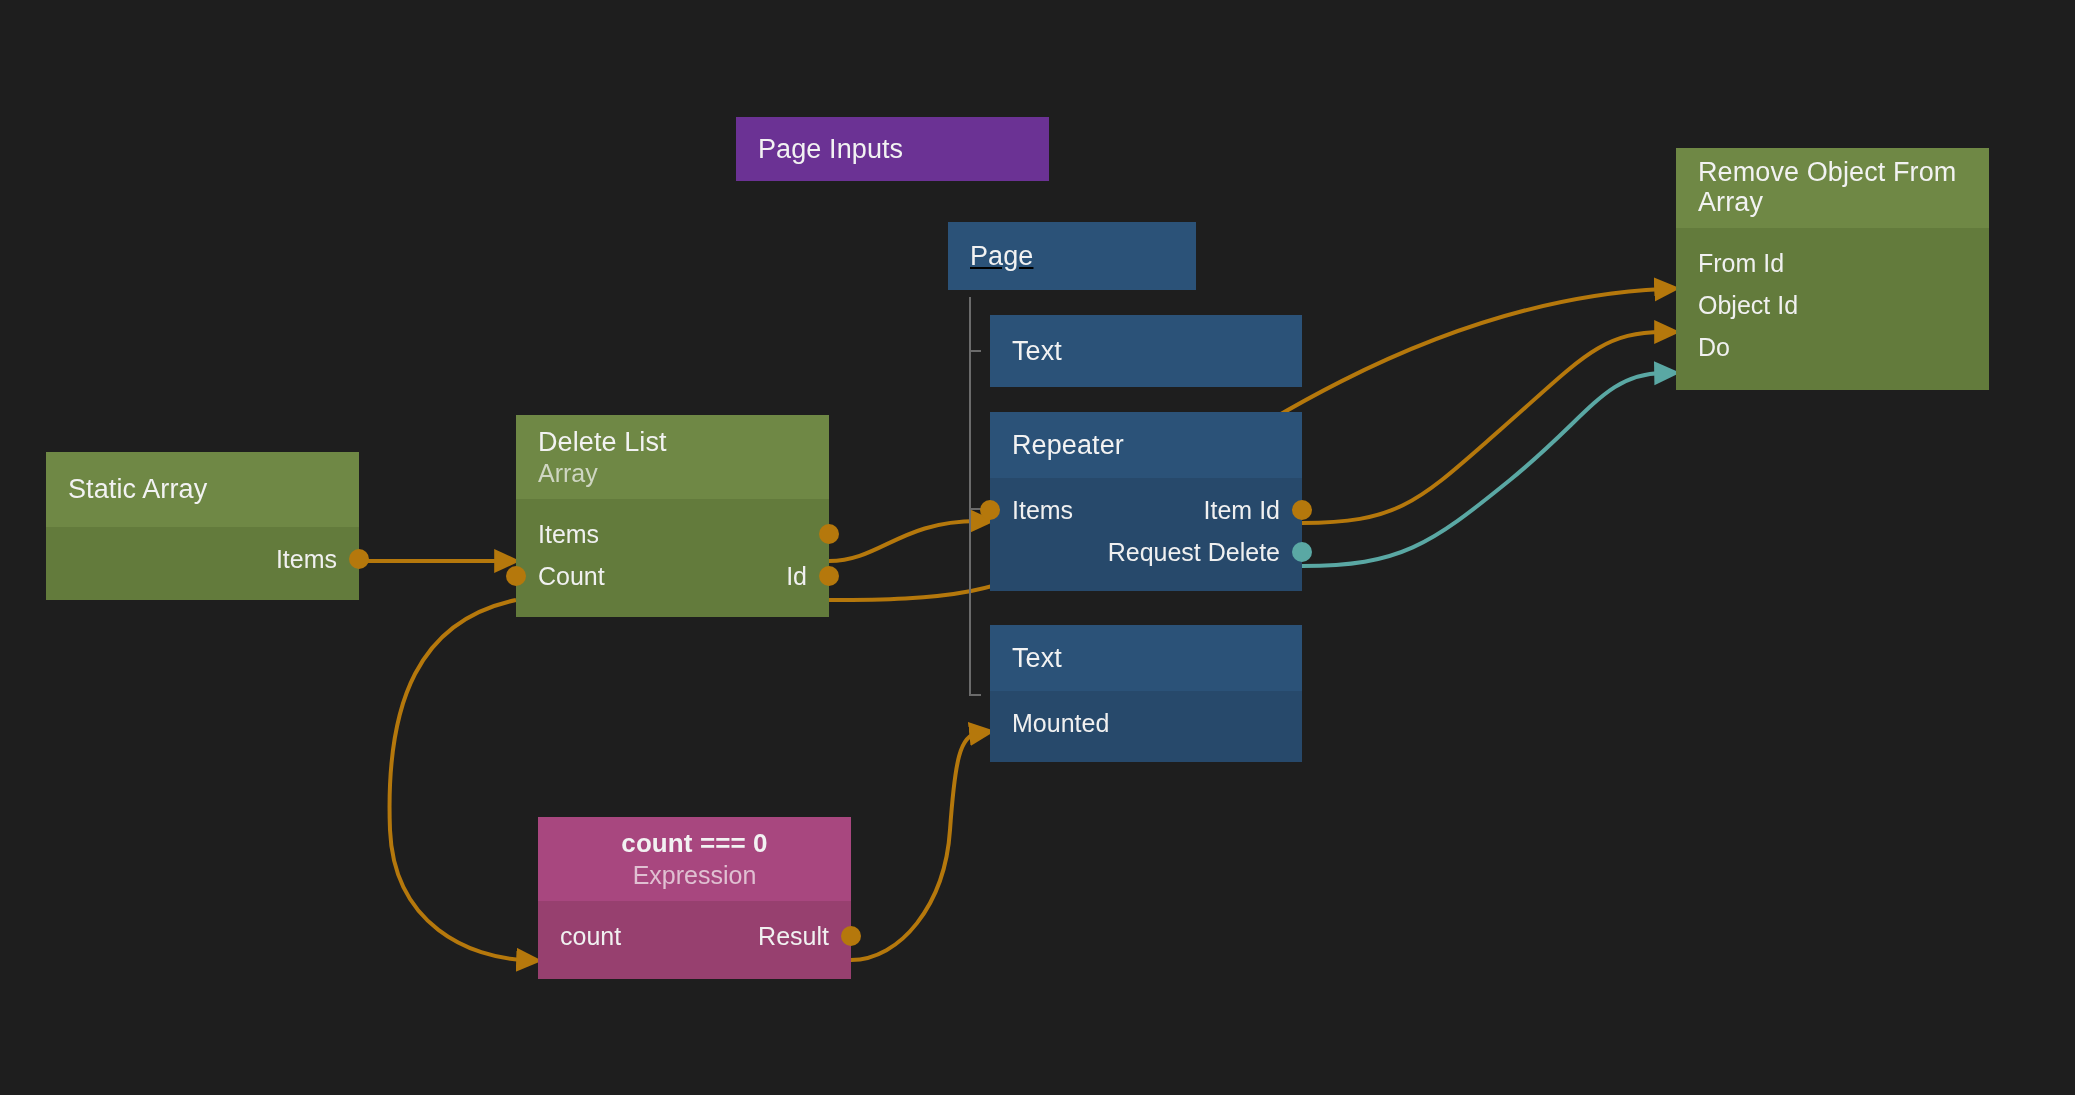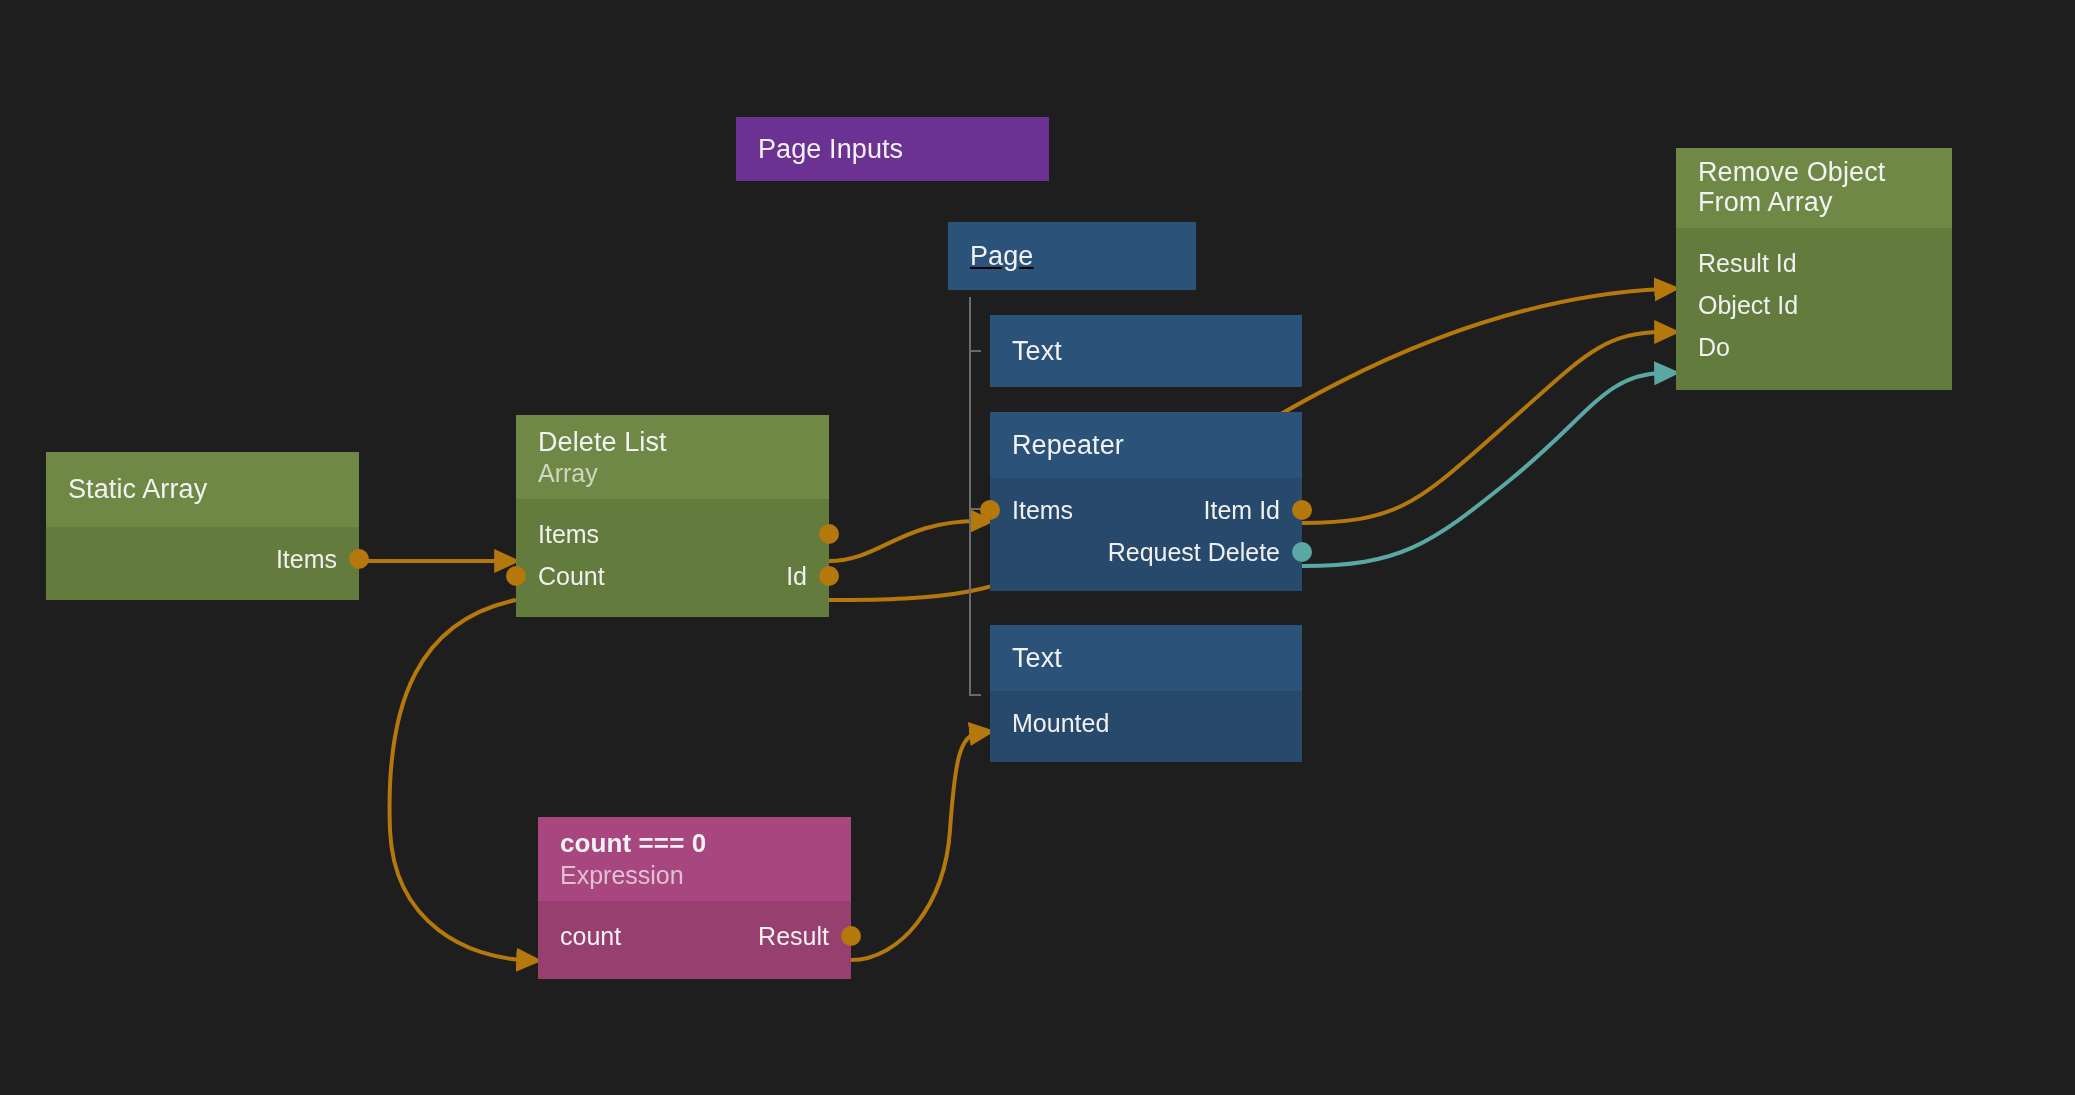--- a/index.html
+++ b/index.html
@@ -216,42 +216,42 @@
       <div class="port-row">
         <span class="dot left" style="background:#b5780c;"></span>
         <span class="port-label in">Count</span>
         <span class="port-label out">Id</span>
         <span class="dot right" style="background:#b5780c;"></span>
       </div>
     </div>
   </div>
 
   <div class="node n-pink" style="left:538px; top:817px; width:313px;">
-    <div class="node-header" style="height:84px;">
+    <div class="node-header" style="height:84px;align-items:center;">
       <div class="node-title bold">count === 0</div>
       <div class="node-sub">Expression</div>
     </div>
     <div class="node-body" style="padding:14px 0 22px 0;">
       <div class="port-row">
         <span class="dot left" style="background:transparent;"></span>
         <span class="port-label in">count</span>
         <span class="port-label out">Result</span>
         <span class="dot right" style="background:#b5780c;"></span>
       </div>
     </div>
   </div>
 
-  <div class="node n-green" style="left:1676px; top:148px; width:276px;">
+  <div class="node n-green" style="left:1676px; top:148px; width:313px;">
     <div class="node-header" style="height:80px; padding-top:12px;">
       <div class="node-title">Remove Object From Array</div>
     </div>
     <div class="node-body" style="padding:14px 0 22px 0;">
       <div class="port-row">
         <span class="dot left" style="background:transparent;"></span>
-        <span class="port-label in">Result Id</span>
+        <span class="port-label in">From Id</span>
       </div>
       <div class="port-row">
         <span class="dot left" style="background:transparent;"></span>
         <span class="port-label in">Object Id</span>
       </div>
       <div class="port-row">
         <span class="dot left" style="background:transparent;"></span>
         <span class="port-label in">Do</span>
       </div>
     </div>

